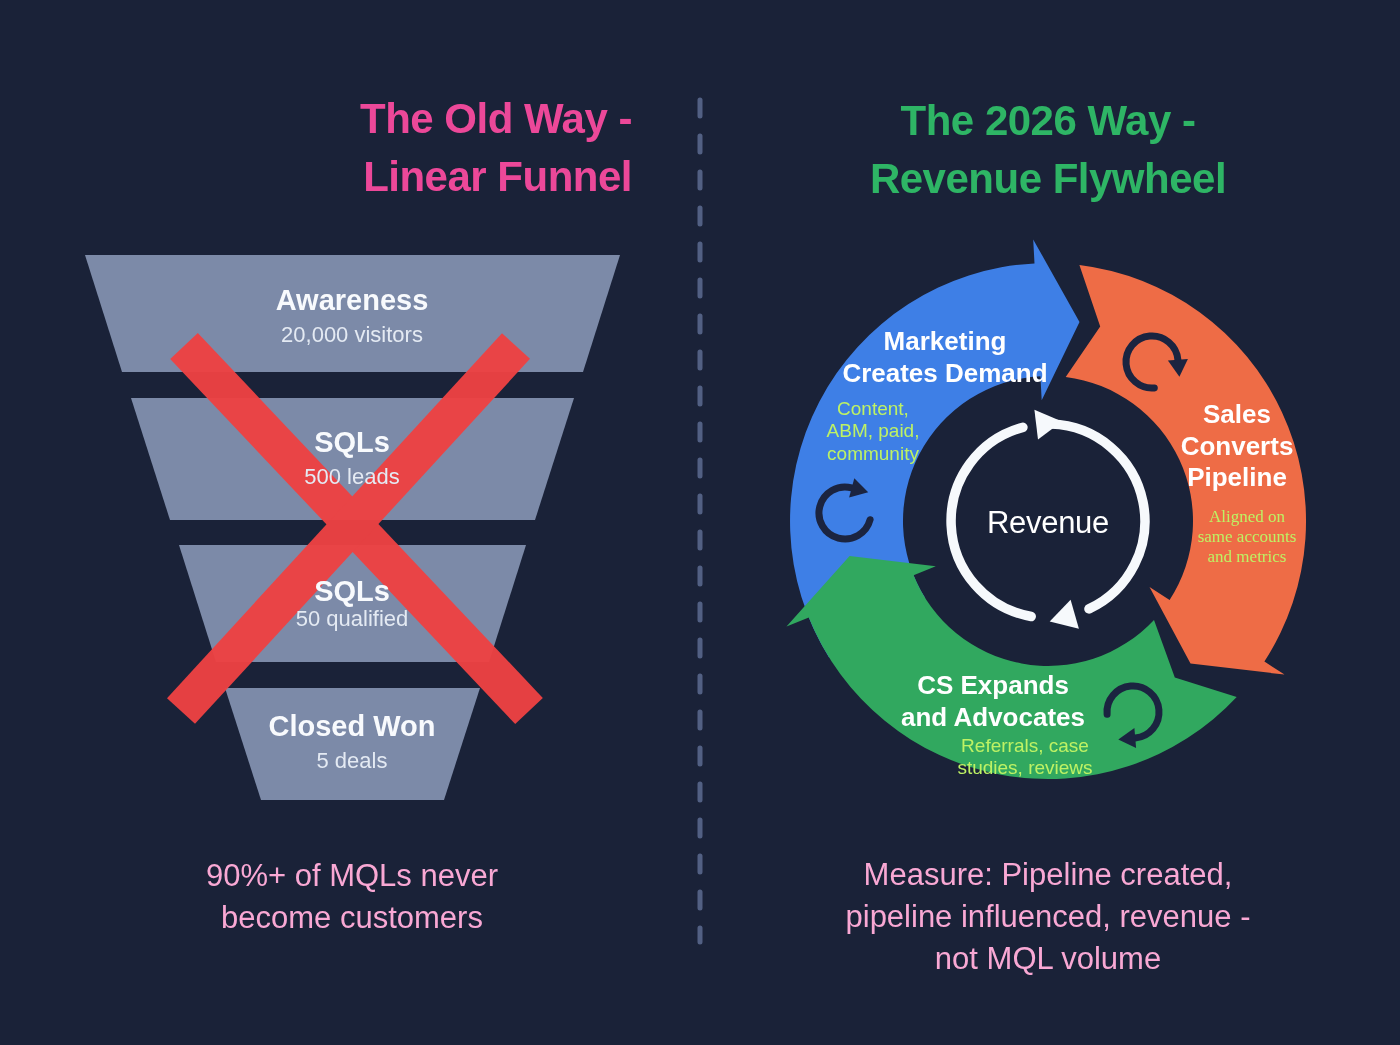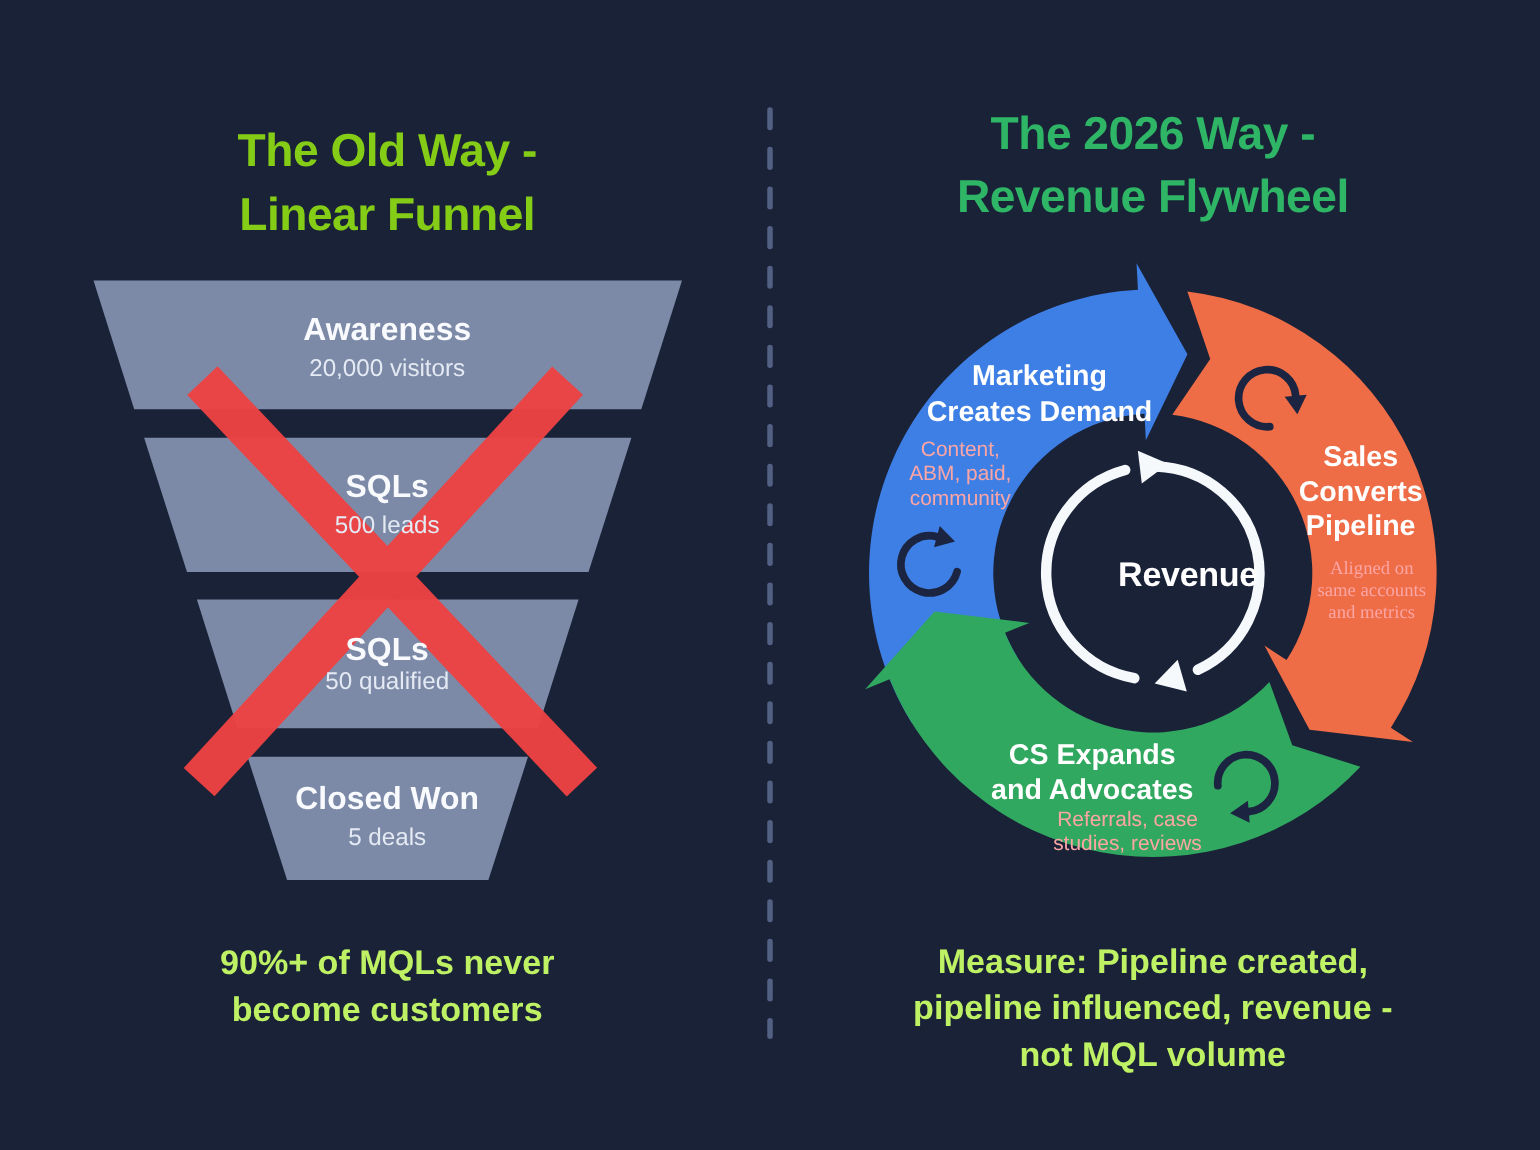--- a/index.html
+++ b/index.html
@@ -15,25 +15,25 @@
     position:absolute;
     transform:translate(-50%,-50%);
     text-align:center;
     white-space:pre-line;
     color:#f4f7fb;
     line-height:1.35;
   }
   .panel-title{font-size:42px;font-weight:bold;letter-spacing:-0.5px;line-height:1.38;}
   .stage-label{font-size:29px;font-weight:bold;color:#f8fafd;}
   .stage-value{font-size:22px;font-weight:400;color:#e4eaf3;}
-  .caption{font-size:31px;font-weight:700;color:#bef264;line-height:1.36;}
+  .caption{font-size:31px;font-weight:400;color:#f9a8d4;line-height:1.36;}
   .seg-label{font-size:26px;font-weight:bold;color:#ffffff;line-height:1.22;}
-  .seg-sublabel{font-size:19px;font-weight:400;color:#fca5a5;line-height:1.18;}
+  .seg-sublabel{font-size:19px;font-weight:400;color:#bef264;line-height:1.18;}
   .seg-sublabel.small{font-size:17px;font-family:Liberation Serif, serif;}
-  .center-label{font-size:31px;font-weight:bold;color:#ffffff;letter-spacing:-0.3px;margin-left:32px;}
+  .center-label{font-size:31px;font-weight:normal;color:#ffffff;letter-spacing:-0.3px;}
 </style>
 </head>
 <body style="background: rgb(26, 34, 56);">
 
 <div id="stage">
 
   <svg id="diagram-svg" width="1400" height="1045" viewBox="0 0 1400 1045">
 
     <g>
       <polygon points="85,255 620,255 583,372 122,372" fill-opacity="0.95" fill="#8290ae"></polygon>
@@ -69,21 +69,21 @@
 
       <g>
         <path id="loop-a" fill="none" stroke-width="9.5" stroke-linecap="round" d="M 1031.2 616.5 A 97 97 0 0 1 1022.9 427.3" stroke="#f6f9fc"></path>
         <path id="loop-b" fill="none" stroke-width="9.5" stroke-linecap="round" d="M 1051.4 424.1 A 97 97 0 0 1 1089.0 608.9" stroke="#f6f9fc"></path>
         <path id="loop-arrow-a" d="M 1062.0 421.6 L 1034.4 409.8 L 1038.0 439.6 Z" fill="#f6f9fc"></path>
         <path id="loop-arrow-b" d="M 1049.7 621.4 L 1078.9 628.7 L 1070.6 599.8 Z" fill="#f6f9fc"></path>
       </g>
     </g>
   </svg>
 
-  <div class="txt panel-title" style="left: 352px; top: 166px; width: 560px; color: #84cc16;">The Old Way -
+  <div class="txt panel-title" style="left: 352px; top: 148px; width: 560px; color: #ec4899; text-align: right;">The Old Way -
 Linear Funnel</div>
 
   <div class="txt panel-title" style="left: 1048px; top: 150px; width: 620px; color: rgb(46, 181, 101);">The 2026 Way -
 Revenue Flywheel</div>
 
   <div class="txt stage-label" style="left:352px;top:301px;">Awareness</div>
   <div class="txt stage-value" style="left:352px;top:335px;">20,000 visitors</div>
 
   <div class="txt stage-label" style="left:352px;top:443px;">SQLs</div>
   <div class="txt stage-value" style="left:352px;top:477px;">500 leads</div>

